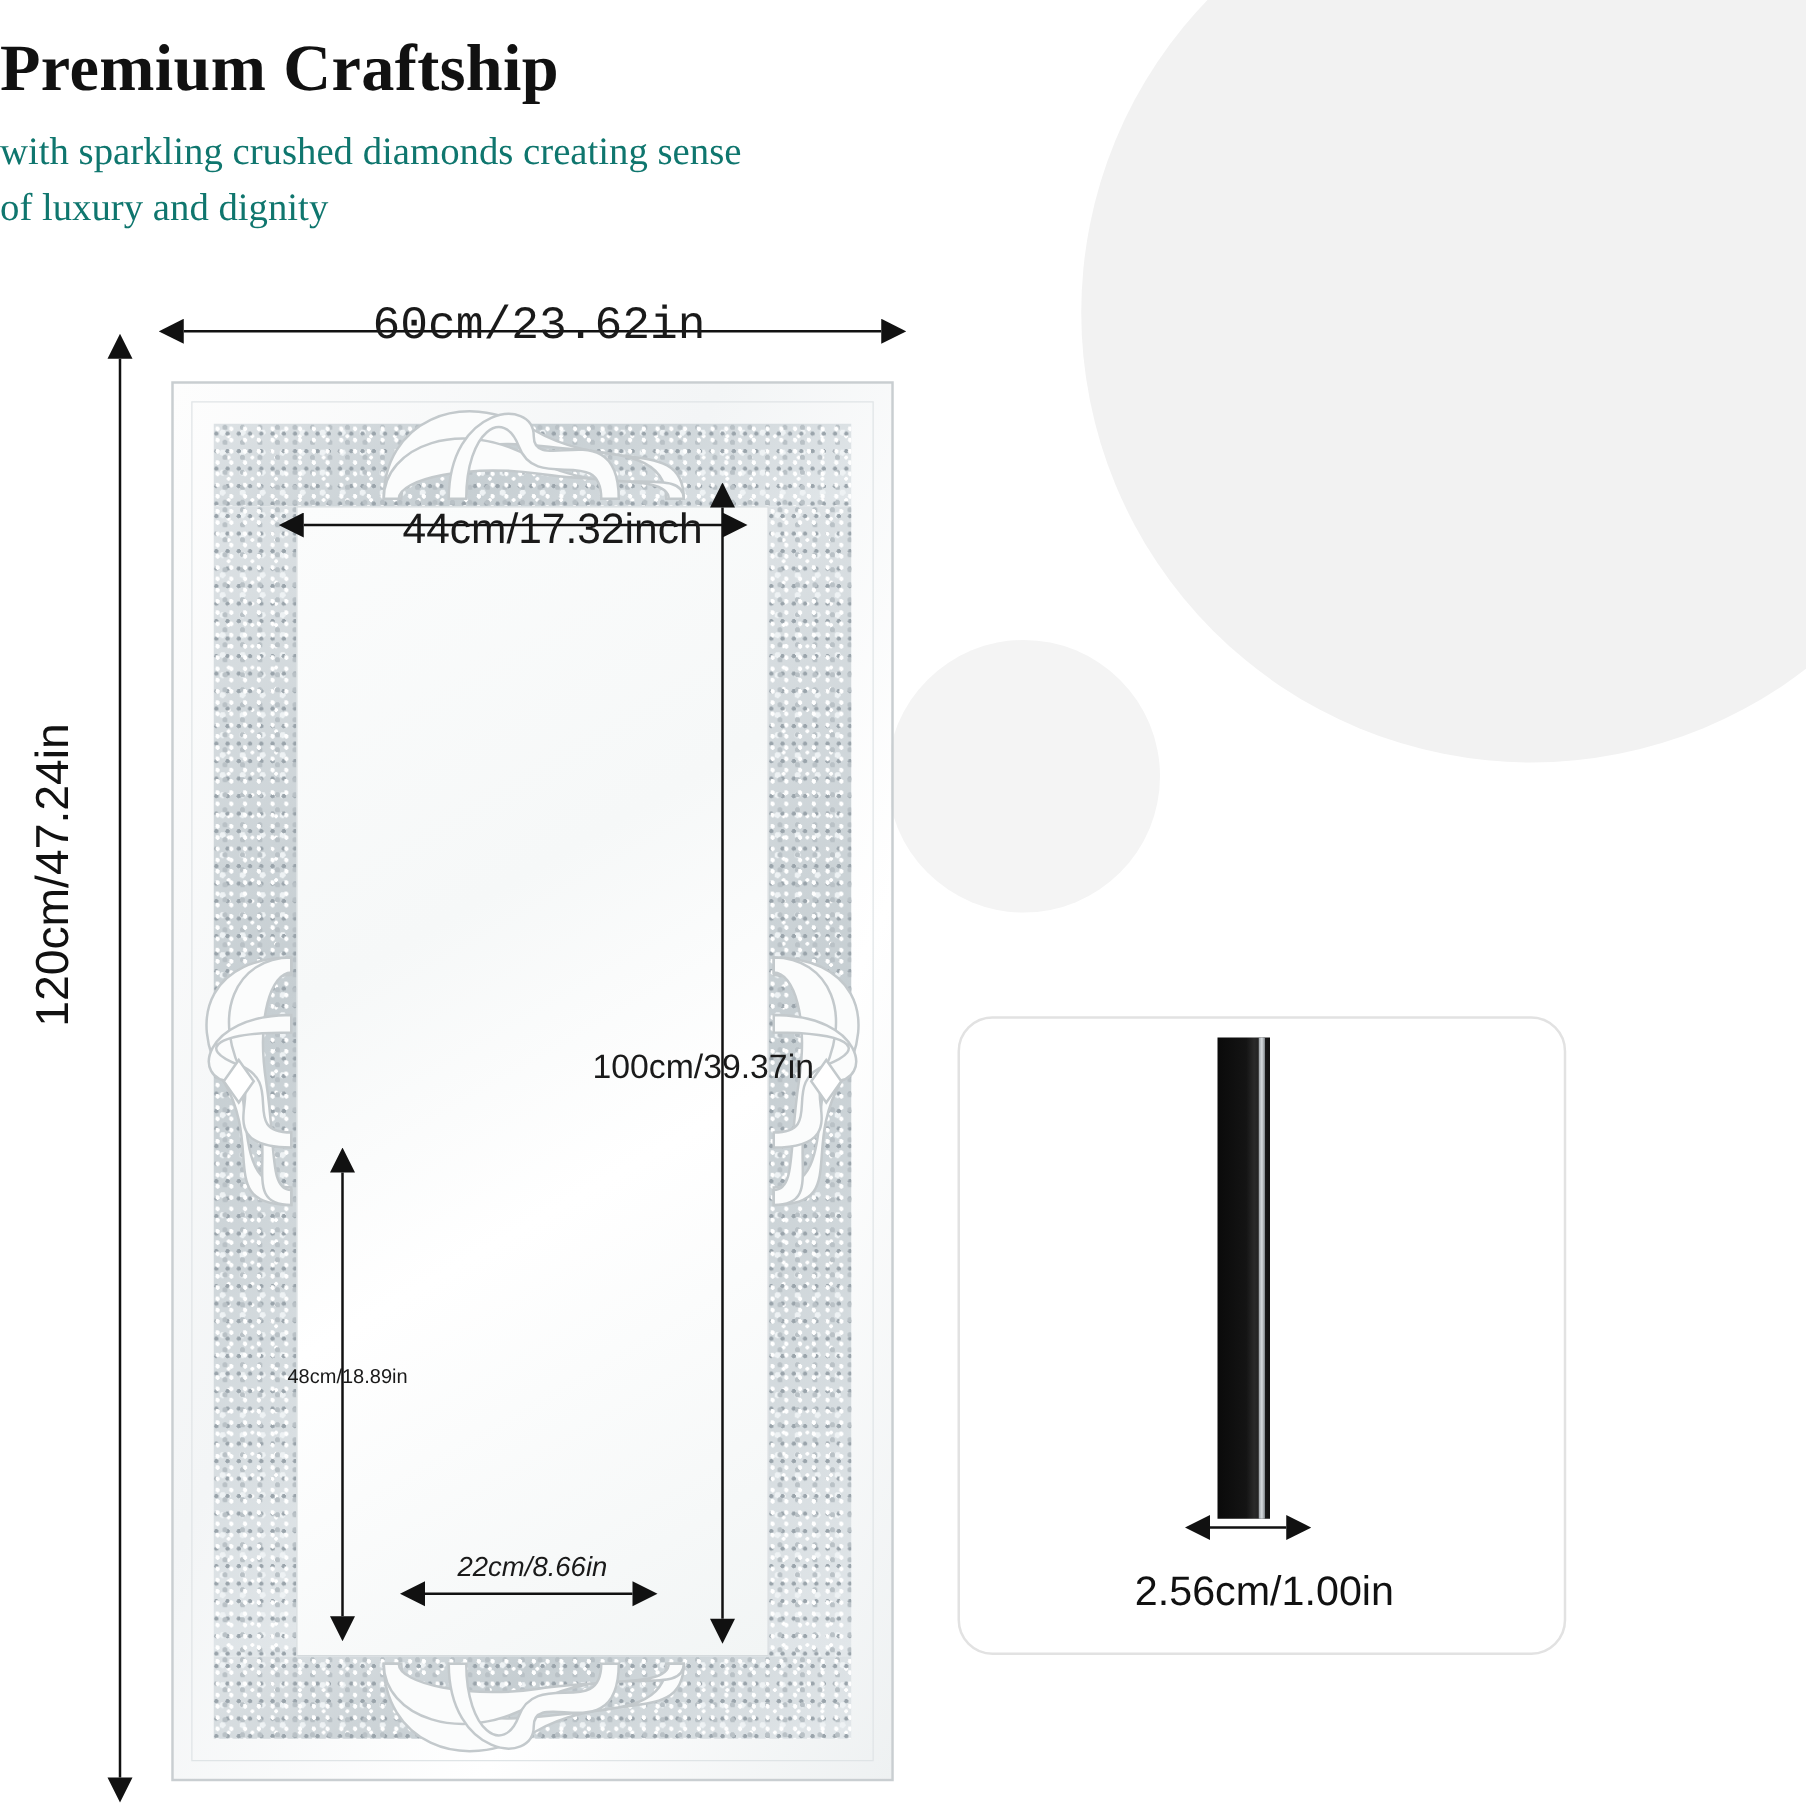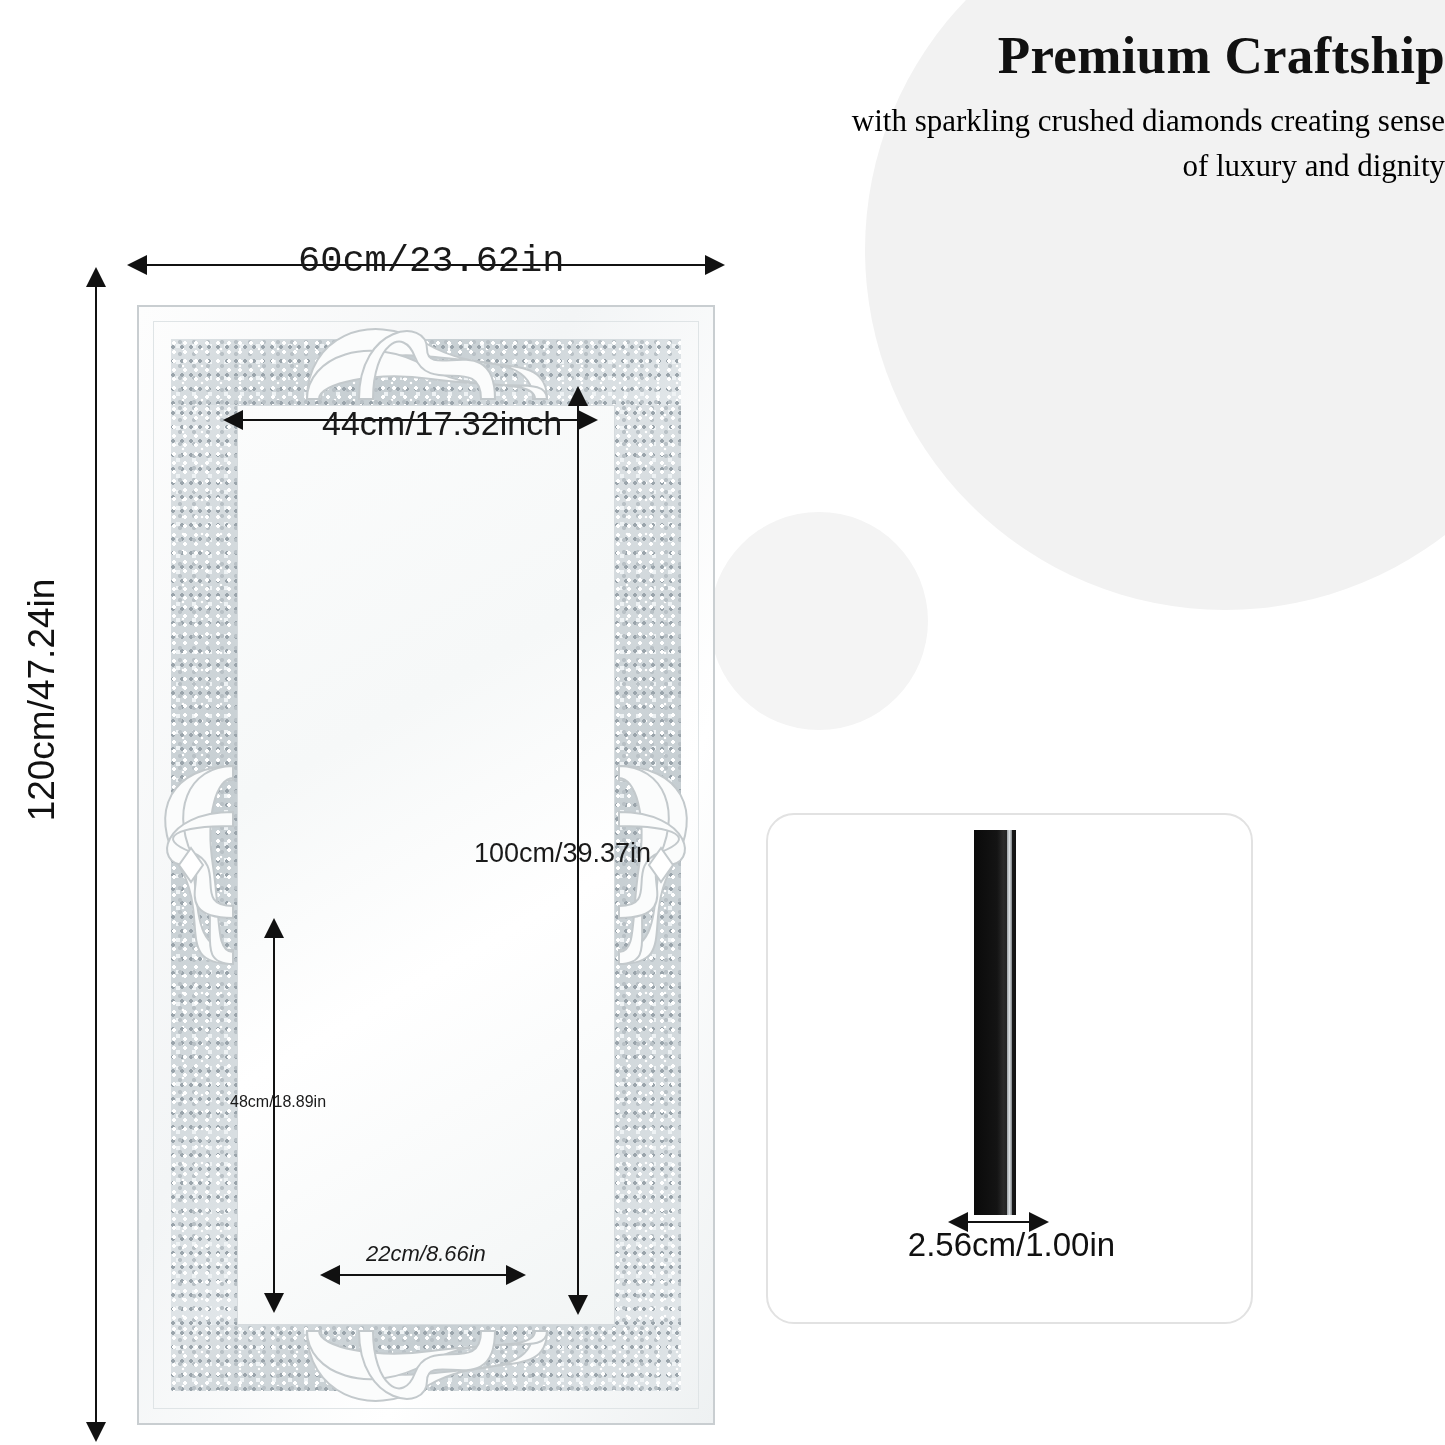--- a/index.html
+++ b/index.html
@@ -37,35 +37,35 @@
     background: #f4f4f4;
     z-index: 0;
   }
 
   
   .header {
     position: absolute;
     left: 0;
     top: 26px;
     width: 1445px;
-    text-align: right;
+    text-align: left;
     z-index: 3;
   }
   .header .title {
     font-size: 53px;
     font-weight: bold;
     letter-spacing: .3px;
     line-height: 1.12;
     color: #111111;
   }
   .header .subtitle {
     margin-top: 14px;
     font-size: 31px;
     line-height: 1.45;
-    color: #000000;
+    color: #0f766e;
   }
 
   
   .mirror-wrap {
     position: absolute;
     left: 137px;
     top: 305px;
     width: 578px;
     height: 1120px;
     z-index: 2;
@@ -191,21 +191,21 @@
     position: absolute;
     right: 4px;
     top: 0;
     width: 5px;
     height: 100%;
     background: linear-gradient(90deg,#9aa0a4,#d8dcdf,#7d8387);
   }
   .profile-dim-label {
     position: absolute;
     left: 0;
-    top: 411px;
+    top: 439px;
     width: 487px;
     text-align: center;
     font-family: "Liberation Sans", sans-serif;
     font-size: 33px;
     color: #111111;
   }
 </style>
 </head>
 <body>
 

